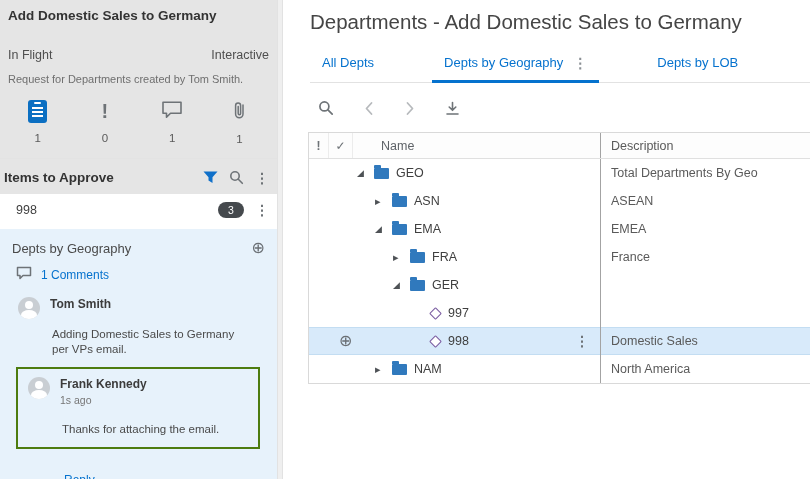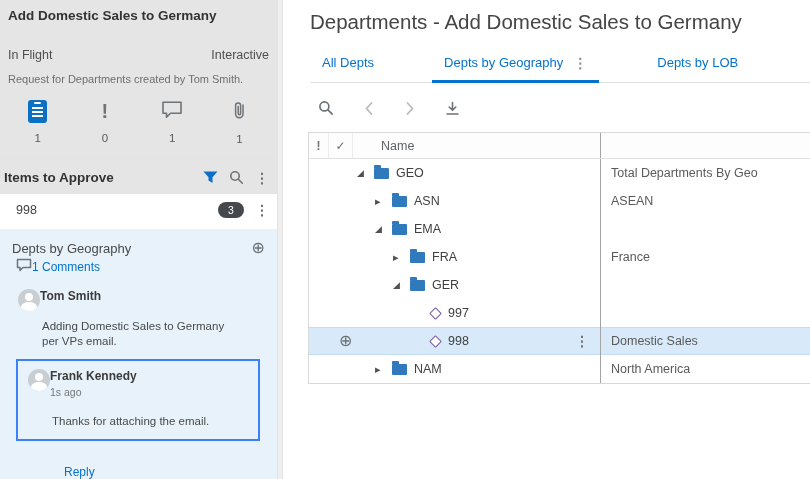--- a/index.html
+++ b/index.html
@@ -26,30 +26,30 @@
   .items-head .ic { margin-left:11px; display:flex; align-items:center; }
   .kebab { font-size:14px; font-weight:bold; color:#6e7377; line-height:1; cursor:pointer; }
   .row998 { display:flex; align-items:center; padding:8px 8px 11px 16px; background:#fff; }
   .row998 .lbl { flex:1; font-size:12.5px; color:#3f3f3f; }
   .badge { display:inline-block; min-width:26px; padding:2px 7px; background:#45494d; color:#fff;
     font-size:10.5px; border-radius:9px; text-align:center; margin-right:11px; }
   .sel { flex:1; background:#e7f2fb; padding:11px 12px 8px 12px; }
   .sel-title-row { display:flex; align-items:center; }
   .sel-title-row .t { flex:1; font-size:13px; color:#4a4a4a; }
   .plus-circle { font-size:16px; color:#6b7075; line-height:1; cursor:pointer; }
-  .comments-row { margin-top:2px; display:flex; align-items:center; padding-left:4px; }
+  .comments-row { margin-top:10px; display:flex; align-items:center; gap:9px; padding-left:4px; }
   .link { color:#0572ce; font-size:12px; cursor:pointer; }
-  .comment { display:flex; margin-top:13px; padding-left:6px; }
+  .comment { display:flex; margin-top:13px; gap:10px; padding-left:6px; }
   .avatar { width:22px; height:22px; border-radius:50%; background:#c9ced3; position:relative; overflow:hidden; flex:0 0 22px; }
   .avatar::before { content:""; position:absolute; top:4px; left:7px; width:8px; height:8px; border-radius:50%; background:#fff; }
   .avatar::after { content:""; position:absolute; top:13px; left:3px; width:16px; height:10px; border-radius:50% 50% 0 0; background:#fff; }
   .c-author { font-weight:bold; font-size:12px; color:#3c3c3c; }
   .c-time { margin-top:3px; font-size:10.5px; color:#767676; }
   .c-text { margin-top:16px; font-size:11.5px; color:#4a4a4a; line-height:1.3; max-width:200px; padding-left:2px; }
-  .red-wrap { border:2px solid #3b82f6; margin:10px 0 0 4px; width:244px; padding:4px 4px 10px 4px; }
+  .red-wrap { border:2px solid #4d7c0f; margin:10px 0 0 4px; width:244px; padding:4px 4px 10px 4px; }
   .red-wrap .comment { margin-top:4px; }
   .reply { display:inline-block; margin:24px 0 0 52px; font-size:12px; }
 
   
   .lp-scroll { width:6px; flex:0 0 6px; background:#efefef; border-left:1px solid #e2e2e2; border-right:1px solid #e2e2e2; cursor:pointer; }
 
   
   .main { flex:1; padding:10px 0 0 27px; min-width:0; }
   .page-title { font-size:20.5px; font-weight:400; color:#454545; }
   .tabs { display:flex; gap:46px; margin-top:21px; border-bottom:1px solid #e2e2e2; }
@@ -225,20 +225,21 @@
             <path d="M7.5 1.5 v7.5 M4.2 6 l3.3 3.3 3.3 -3.3 M2 13 h11" fill="none" stroke="#6e7377" stroke-width="1.6" stroke-linecap="round" stroke-linejoin="round"></path>
           </svg>
       </span>
     </div>
 
     <div class="grid">
       <div class="g-head">
         <div class="cell c-flag">!</div>
         <div class="cell c-check">✓</div>
         <div class="cell c-name">Name</div>
+        <div class="cell c-desc">Description</div>
       </div>
 
       <div class="g-row">
         <div class="cell c-flag"></div>
         <div class="cell c-check"></div>
         <div class="cell c-name">
           <span class="ind l0"></span>
           <span class="tri exp">◢</span>
           <span class="folder"></span>
           <span>GEO</span>
@@ -260,20 +261,21 @@
 
       <div class="g-row">
         <div class="cell c-flag"></div>
         <div class="cell c-check"></div>
         <div class="cell c-name">
           <span class="ind l1"></span>
           <span class="tri exp">◢</span>
           <span class="folder"></span>
           <span>EMA</span>
         </div>
+        <div class="cell c-desc">EMEA</div>
       </div>
 
       <div class="g-row">
         <div class="cell c-flag"></div>
         <div class="cell c-check"></div>
         <div class="cell c-name">
           <span class="ind l2"></span>
           <span class="tri col">▸</span>
           <span class="folder"></span>
           <span>FRA</span>

